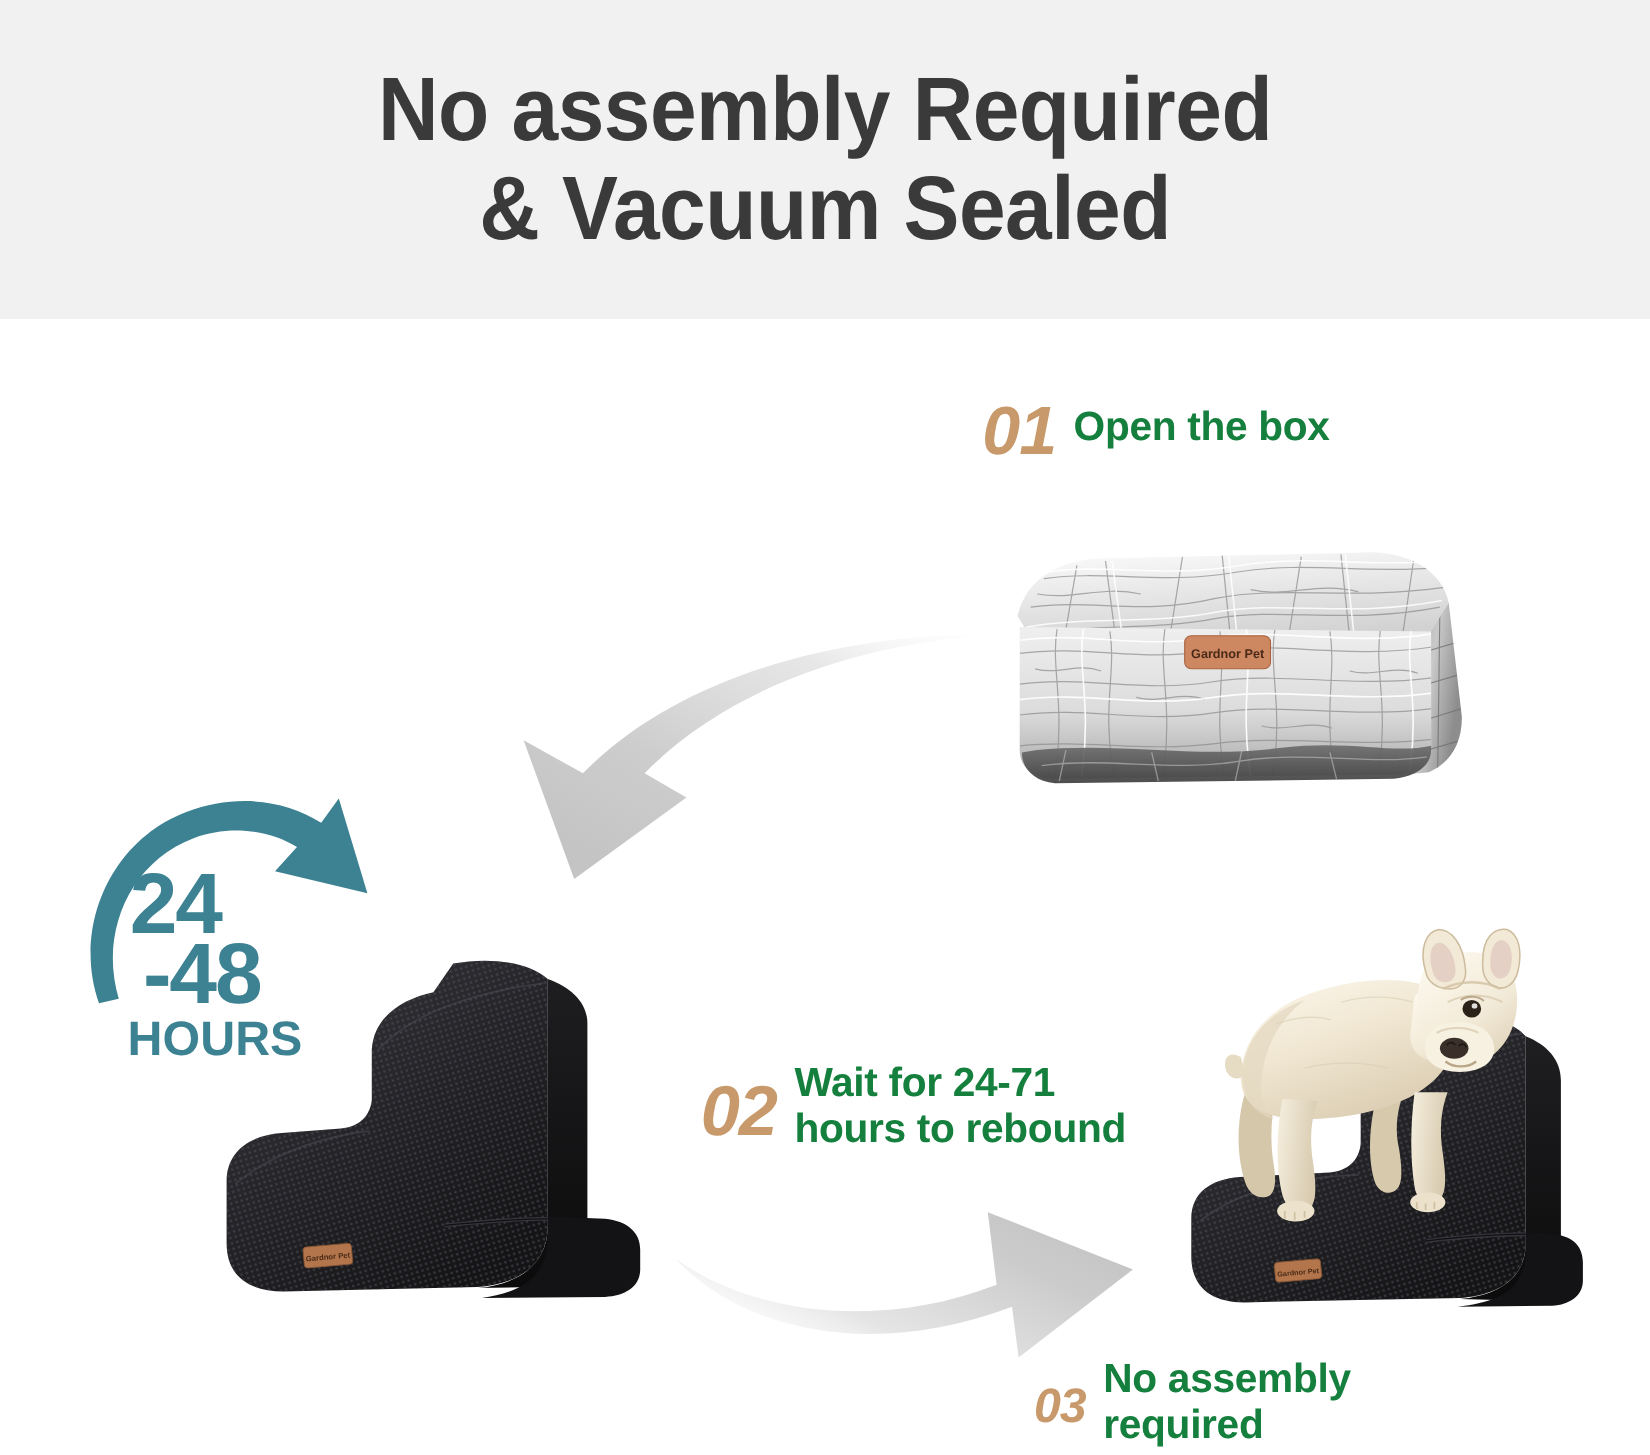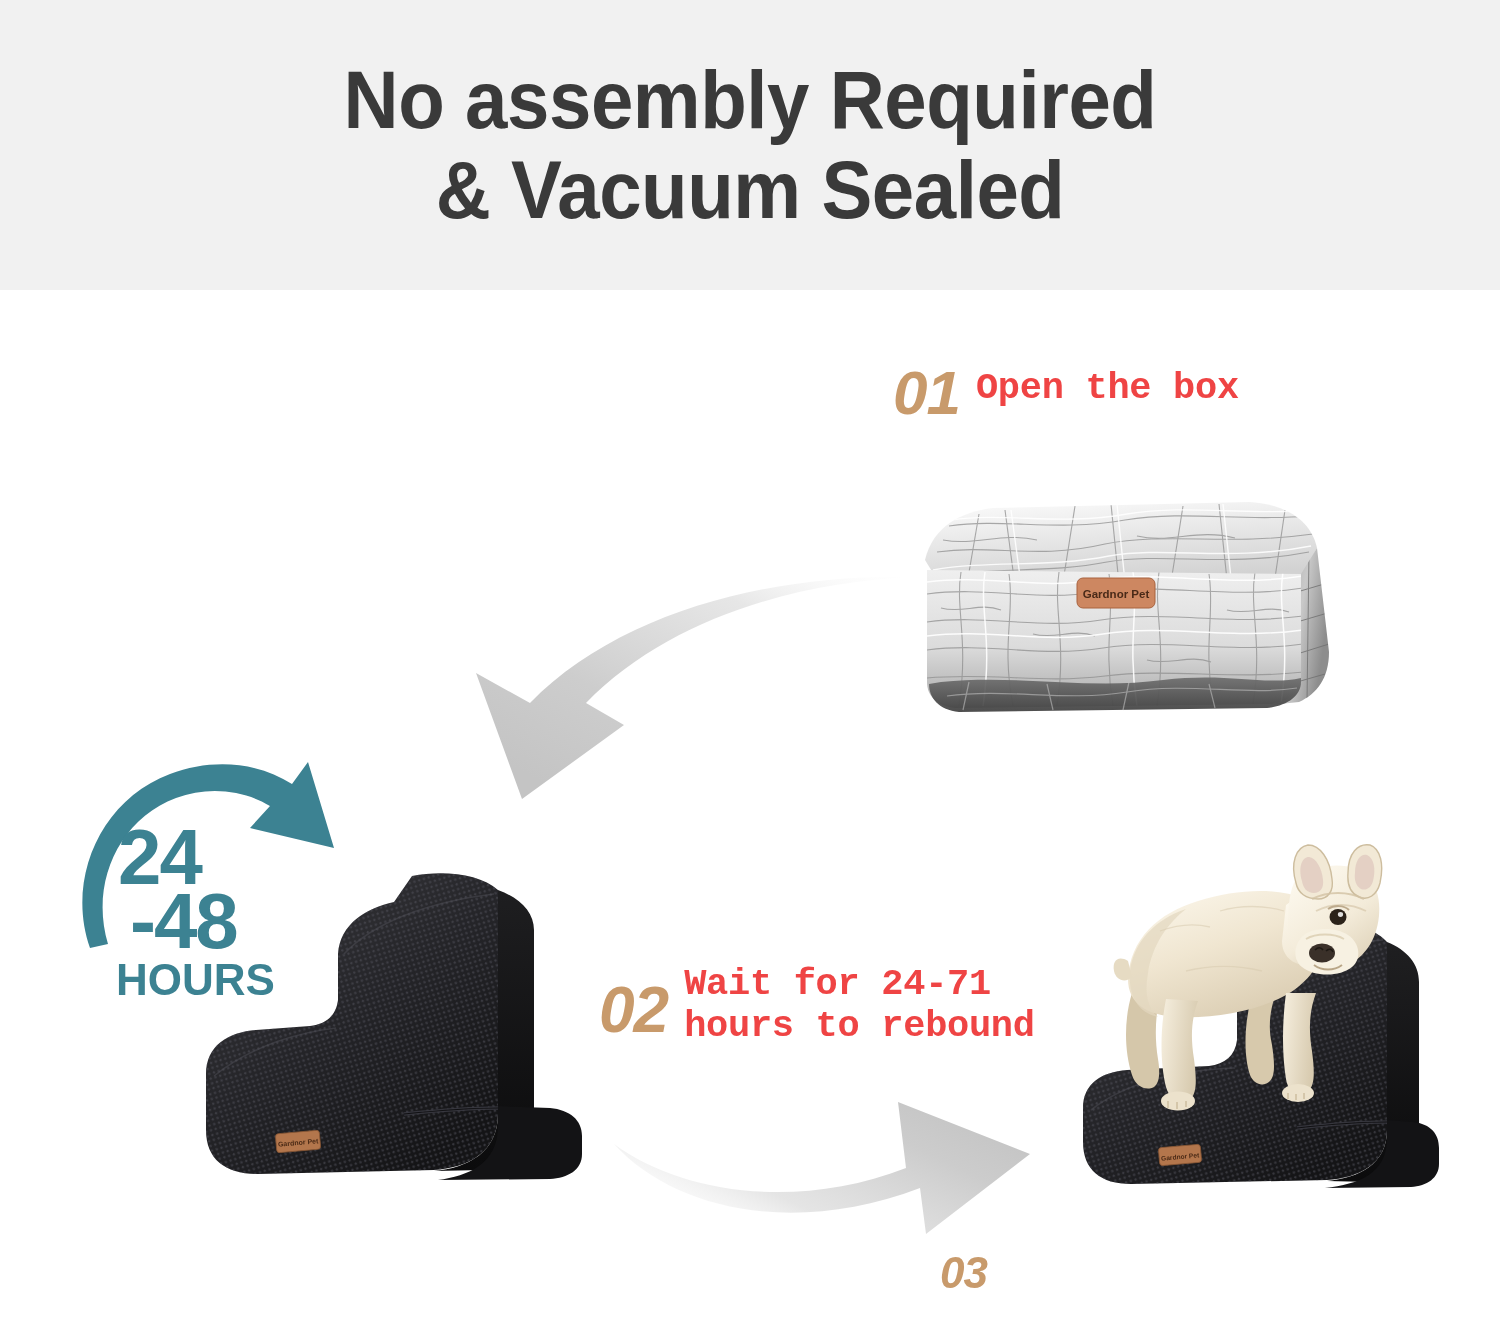--- a/index.html
+++ b/index.html
@@ -48,30 +48,30 @@
     font-style:italic;
     font-size:62px;
     line-height:62px;
     color:#c89a6b;
     letter-spacing:-1px;
     -webkit-text-stroke:0px;
     white-space:nowrap;
     margin-top:10px;
   }
   .step-text {
-    font-family:Liberation Mono, monospace;
+    font-family:Liberation Sans, sans-serif;
     font-weight:bold;
     font-size:37px;
     line-height:42px;
-    color:#ef4444;
+    color:#15803d;
     letter-spacing:-0.3px;
     white-space:pre-line;
   }
   #step-01 { left:893px; top:352px; }
-  #step-02 { left:599px; top:963px;align-items:center; }
+  #step-02 { left:637px; top:963px;align-items:center; }
   #step-02 .step-num { font-size:64px; }
   #step-03 { left:940px; top:1232px; }
   #step-03 .step-num { font-size:44px; }
 
   
   #package {
     position:absolute;
     left:897px; top:482px;
     width:450px; height:250px;
   }
@@ -93,21 +93,21 @@
 
   
   .flow-arrow { position:absolute; }
   #arrow-1 { left:418px; top:575px;  width:500px; height:240px; }
   #arrow-2 { left:612px; top:1048px; width:420px; height:200px; }
   .flow-arrow svg { display:block; width:100%; height:100%; }
 
   
   #badge-hours {
     position:absolute;
-    left:72px; top:752px;
+    left:72px; top:716px;
     width:270px; height:270px;
   }
   #badge-hours svg { display:block; width:100%; height:100%; }
   .badge-txt {
     font-family:"Liberation Sans", sans-serif;
     font-weight:bold;
     fill:#3c8292;
   }
 </style>
 </head>
@@ -512,15 +512,17 @@
       <g stroke="#d8cbb0" stroke-width="1.3" fill="none" opacity="0.55">
         <path d="M70,88 C86,82 104,80 120,84"></path>
         <path d="M96,128 C120,122 148,122 172,128"></path>
         <path d="M130,68 C150,62 174,62 194,68"></path>
       </g>
     </svg>
   </div>
 
   <div class="step" id="step-03">
     <span class="step-num">03</span>
+    <span class="step-text">No assembly
+required</span>
   </div>
 
 </div>
 
 </body></html>

